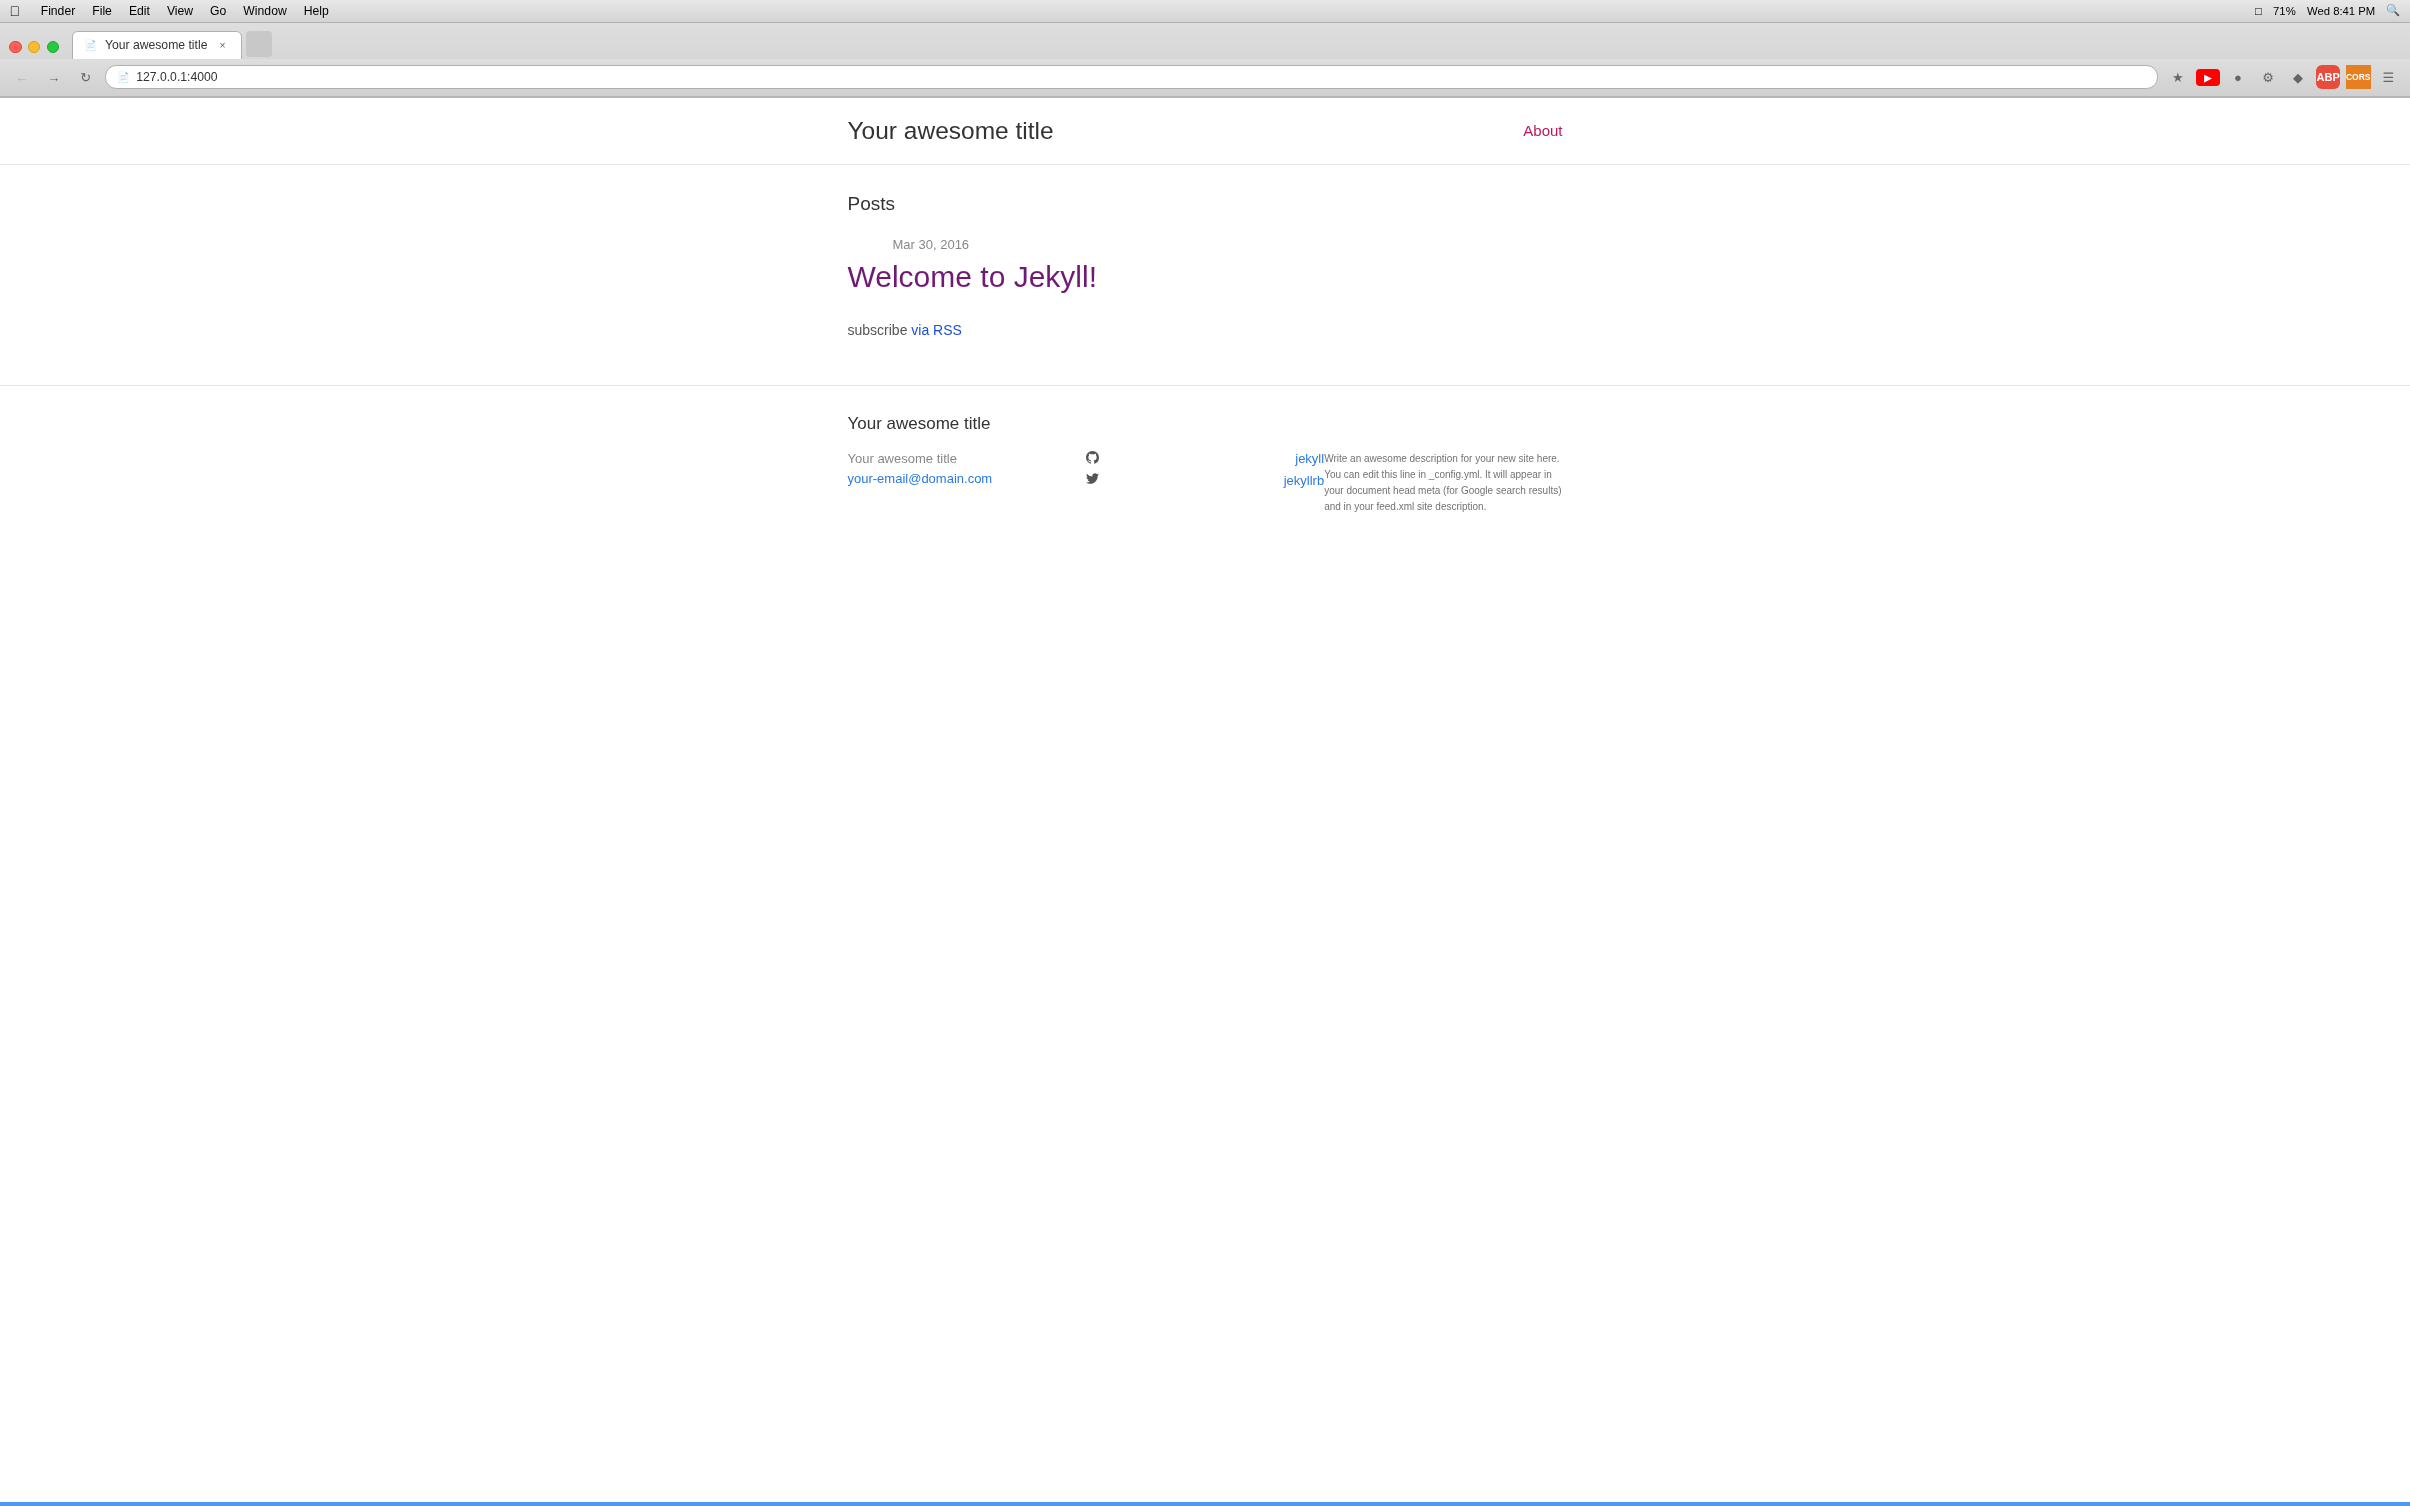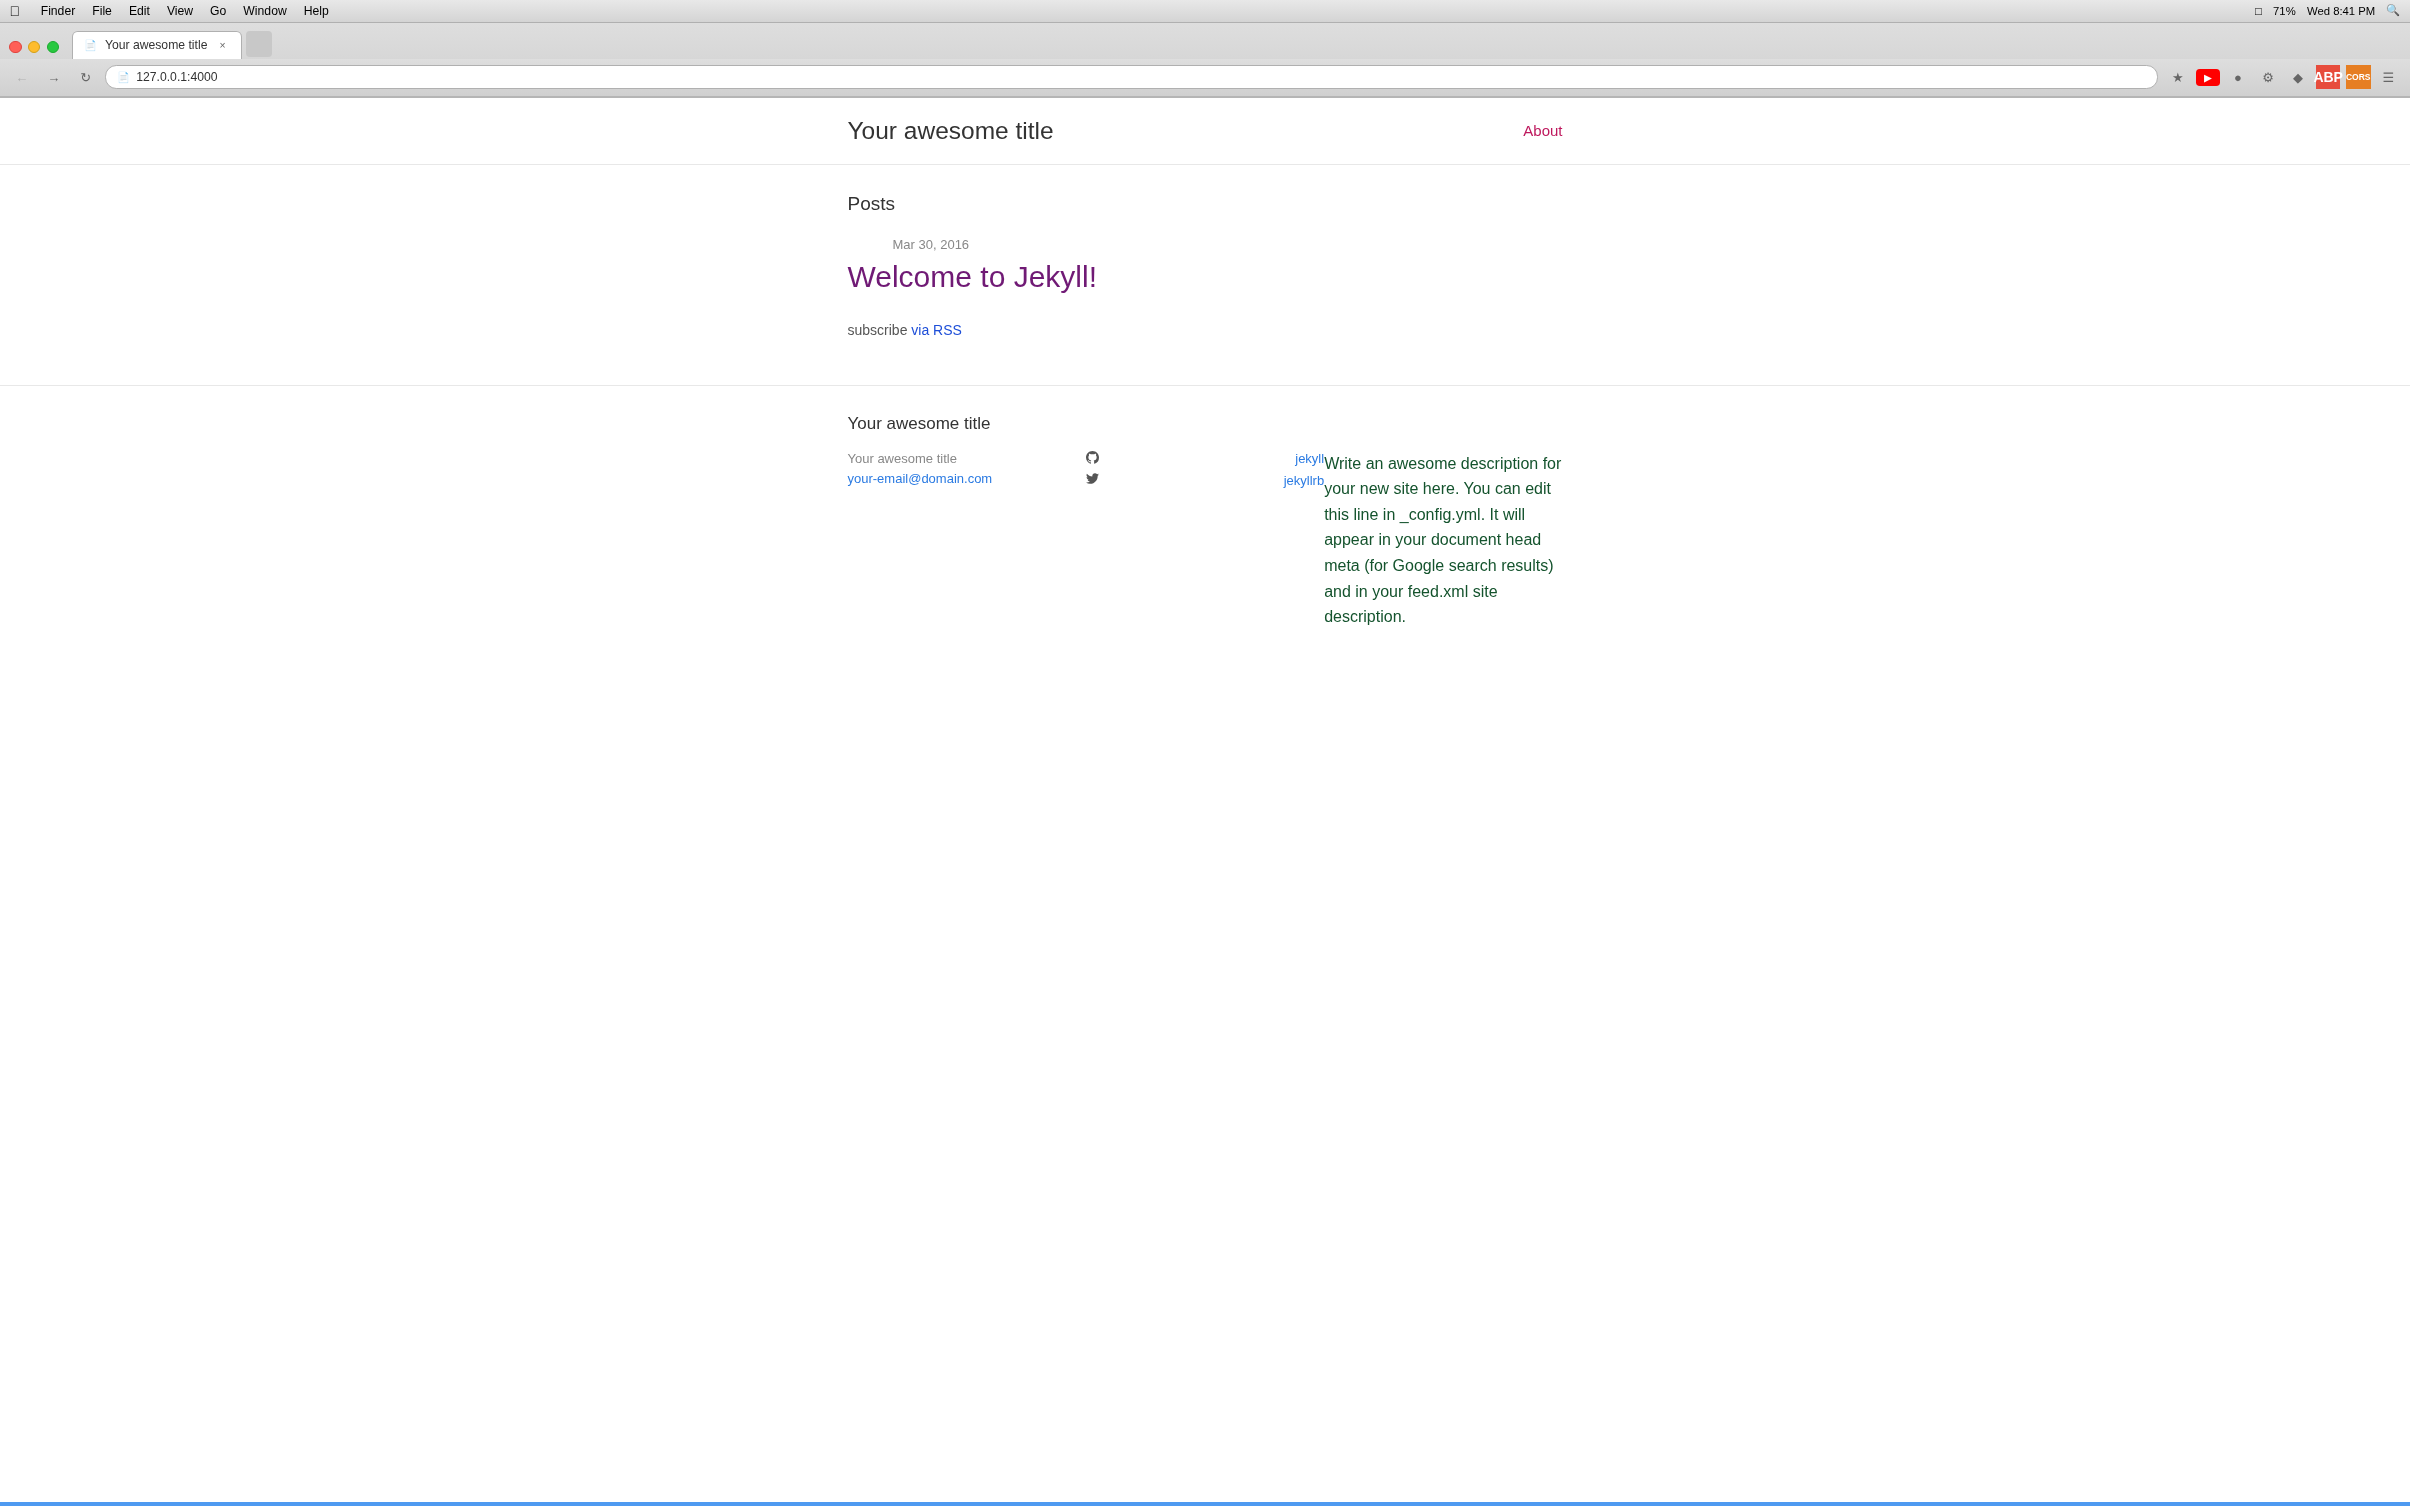--- a/index.html
+++ b/index.html
@@ -171,21 +171,21 @@
       height: 24.5px;
       display: flex;
       align-items: center;
       justify-content: center;
       font-size: 13px;
       color: #666;
       cursor: pointer;
       border-radius: 3.8px;
     }
     .toolbar-icon.youtube { background: #ff0000; color: #fff; border-radius: 3.8px; font-size: 9.4px; font-weight: bold; width: 24.5px; height: 17px; }
-    .toolbar-icon.abp { background: #e74c3c; color: #fff; border-radius: 0; font-size: 14px; font-weight: bold; }
+    .toolbar-icon.abp { background: #e74c3c; color: #fff; border-radius: 6px; font-size: 11px; font-weight: bold; }
     .toolbar-icon.cors { background: #e67e22; color: #fff; border-radius: 0; font-size: 8.5px; font-weight: bold; }
 
     
     .site-header {
       border-bottom: 0.9px solid #e8e8e8;
       padding: 19px 0;
     }
     .site-header-inner {
       max-width: 753px;
       margin: 0 auto;
@@ -283,22 +283,22 @@
       gap: 5.6px;
       margin-bottom: 5.6px;
       justify-content: space-between;
     }
     .social-icon {
       font-size: 13px;
       color: #555;
     }
 
     .footer-description {
-      font-size: 16px;
-      color: #14532d;
+      font-size: 10px;
+      color: #737373;
       line-height: 1.6;
       max-width: 358px;
     }
 
     
     .status-bar {
       position: fixed;
       bottom: 0;
       left: 0;
       right: 0;

